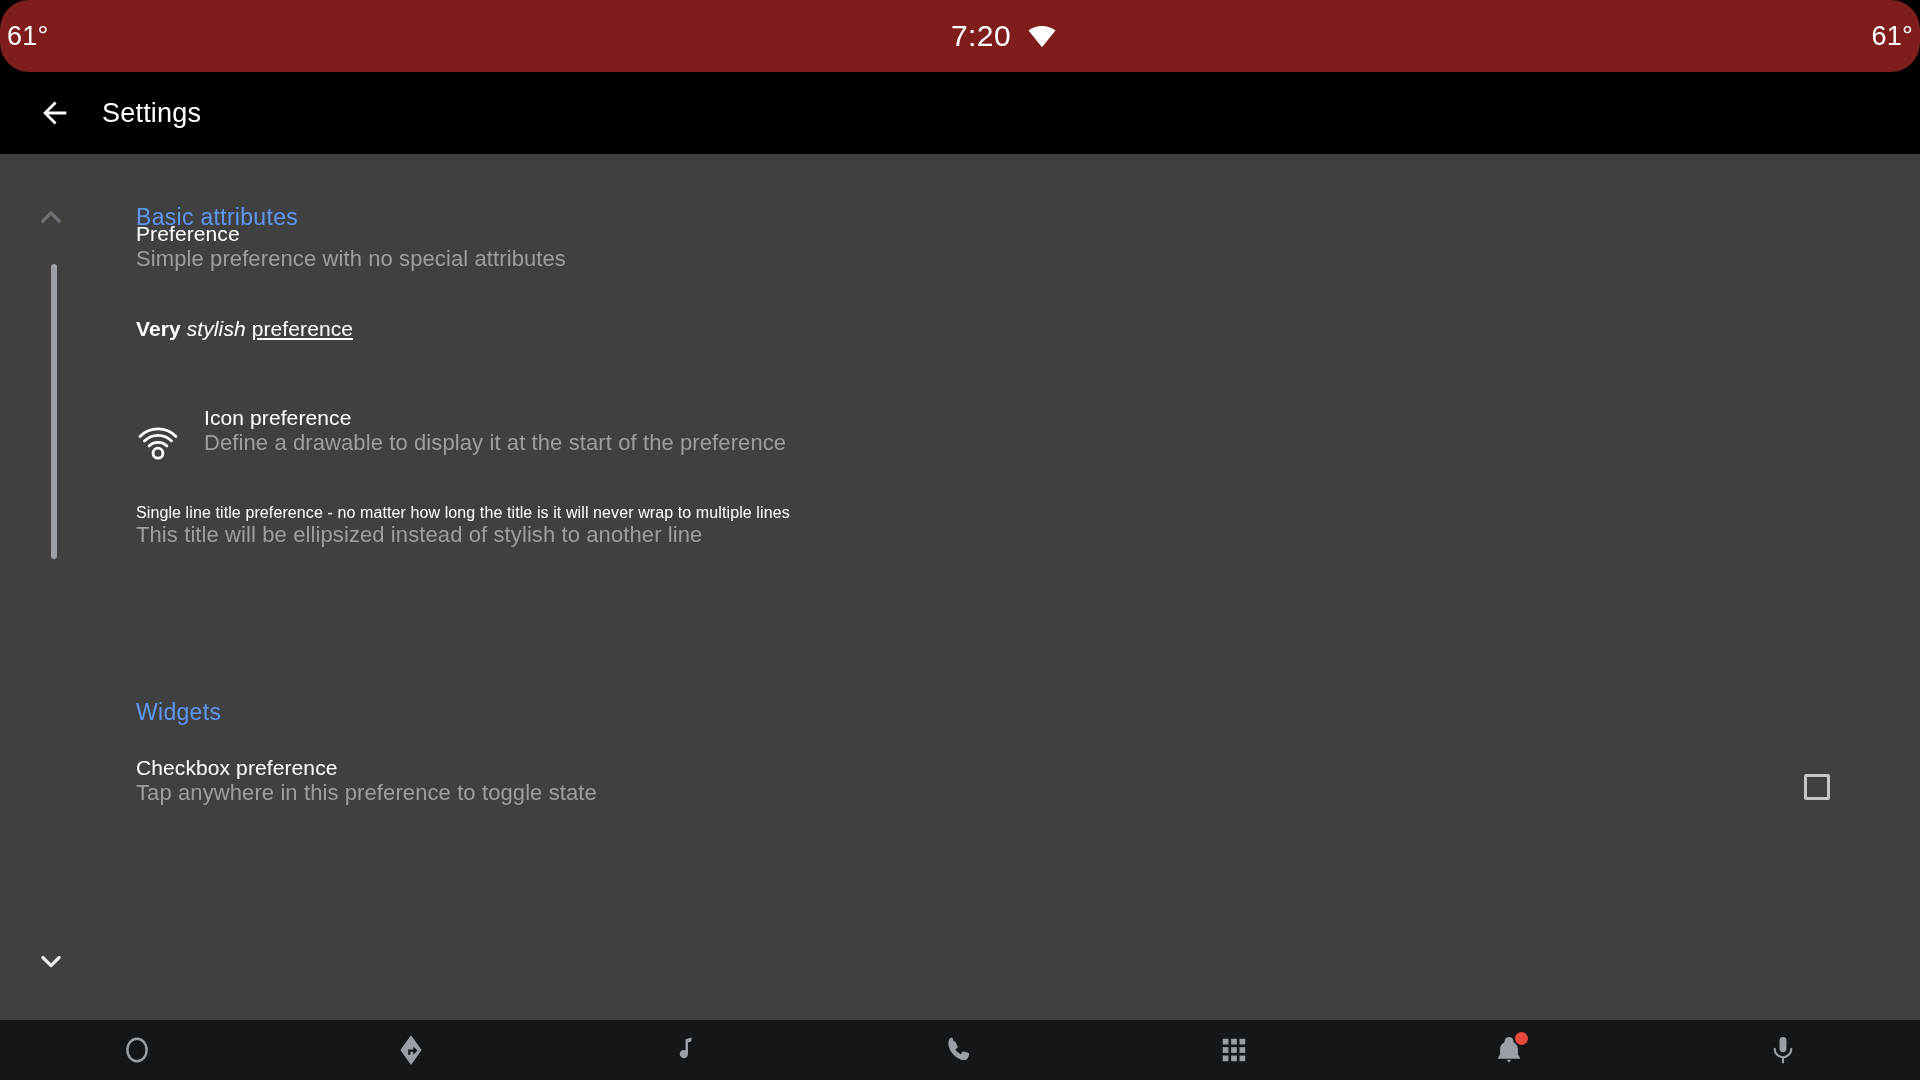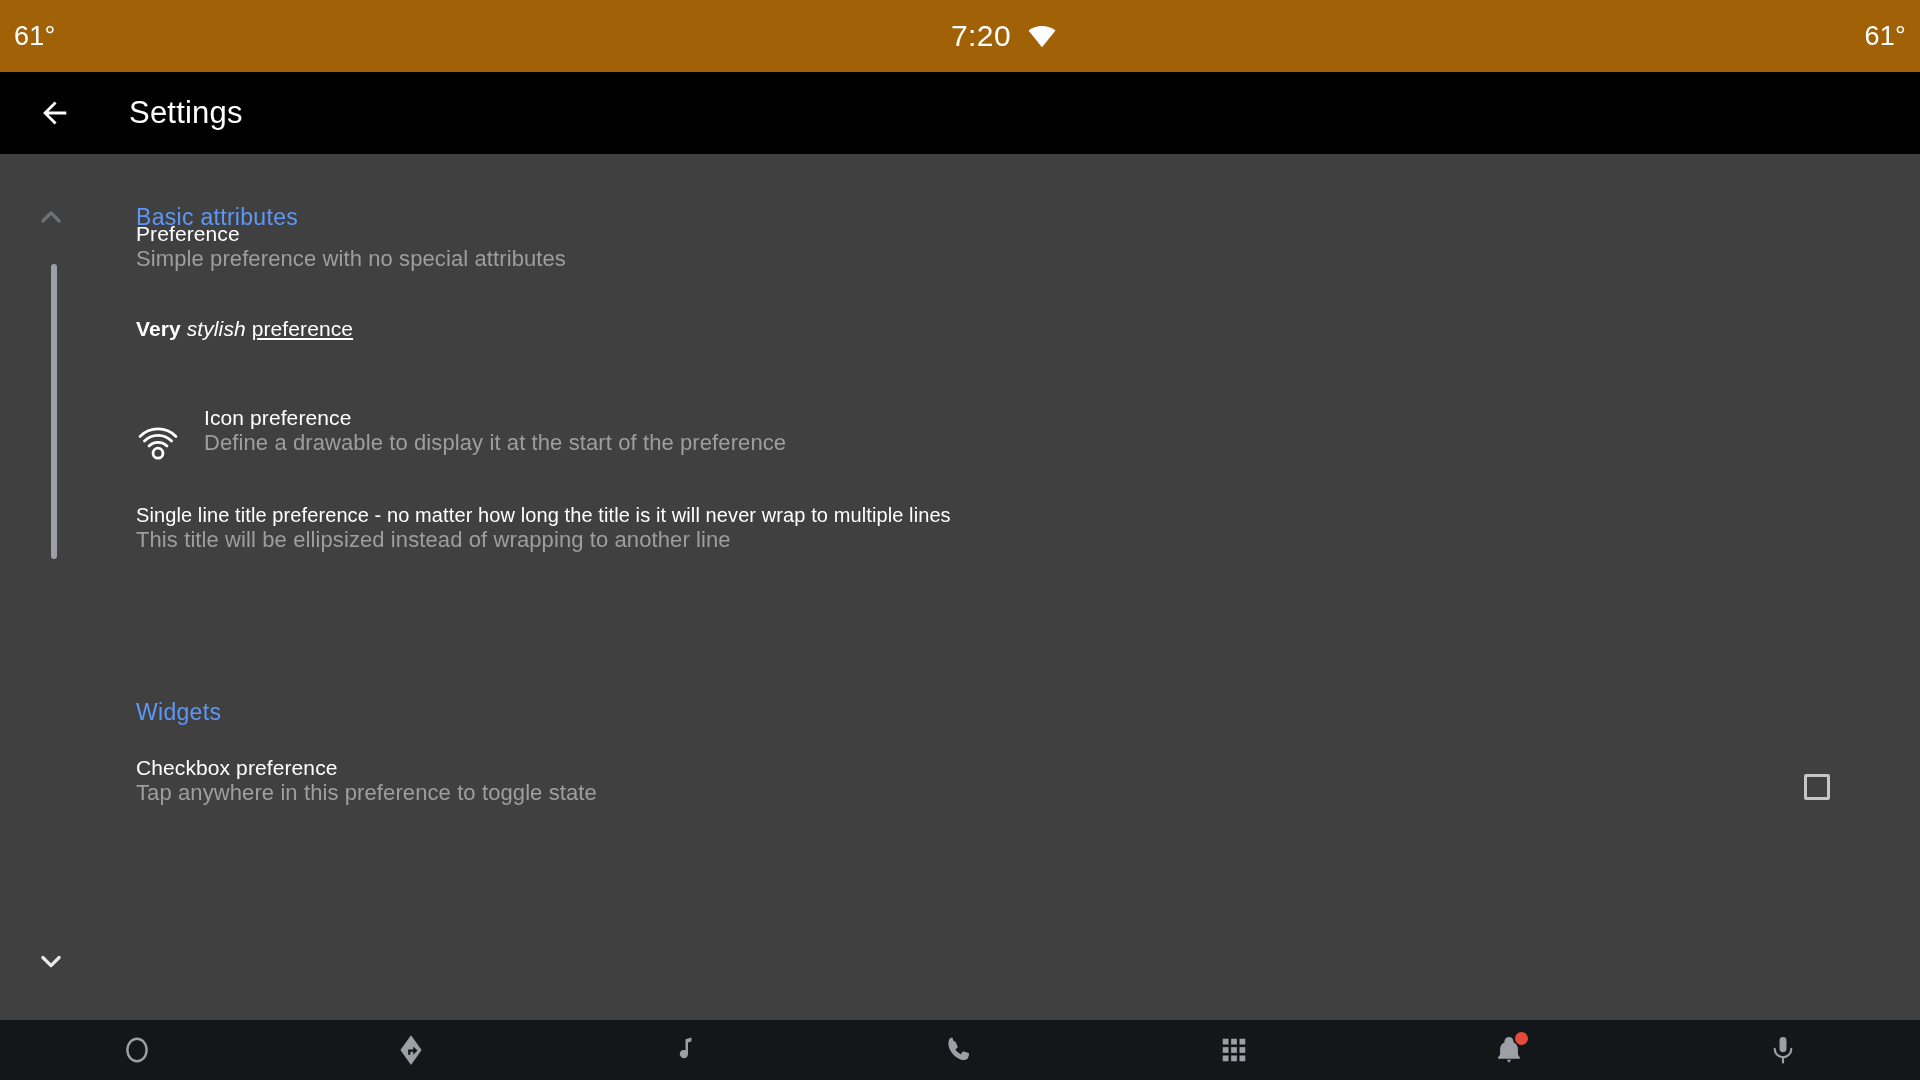--- a/index.html
+++ b/index.html
@@ -14,26 +14,27 @@
     font-family: "Liberation Sans", sans-serif;
     -webkit-font-smoothing: antialiased;
   }
 
   
   .statusbar {
     position: absolute;
     top: 0; left: 0;
     width: 1920px;
     height: 72px;
-    background: #a16207;
+    background: #7f1d1d;
     display: flex;
     align-items: center;
     justify-content: space-between;
     box-sizing: border-box;
-    padding: 0 14px;
+    padding: 0 7px;
+    border-radius: 29px;
   }
   .status-temp {
     color: #ffffff;
     font-size: 27px;
     line-height: 1;
     letter-spacing: 0.2px;
   }
   .status-center {
     position: absolute;
     left: 0;
@@ -79,22 +80,22 @@
     justify-content: center;
     cursor: pointer;
   }
   .back-arrow {
     width: 34px;
     height: 34px;
     display: block;
   }
   .appbar-title {
     color: #ffffff;
-    font-size: 31px;
-    margin-left: 45px;
+    font-size: 27px;
+    margin-left: 18px;
     letter-spacing: 0.2px;
     text-align: right;
   }
 
   
   .content {
     position: absolute;
     top: 154px;
     left: 0;
     width: 1920px;
@@ -142,21 +143,21 @@
     position: absolute;
     left: 136px;
     cursor: pointer;
   }
   .pref-title {
     color: #ffffff;
     font-size: 21px;
     letter-spacing: 0.1px;
     white-space: nowrap;
   }
-  .pref-title.bigline { font-size: 20px; }
+  .pref-title.bigline { font-size: 16px; }
   .pref-summary {
     color: #9e9e9e;
     font-size: 22px;
     margin-top: 0;
     letter-spacing: 0.1px;
     white-space: nowrap;
   }
   .pref-title b { font-weight: bold; }
   .pref-title i { font-style: italic; margin-top: 8px; }
   .pref-title u { text-decoration: underline; }
@@ -287,21 +288,21 @@
       </svg>
     </span>
     <div>
       <div class="pref-title">Icon preference</div>
       <div class="pref-summary">Define a drawable to display it at the start of the preference</div>
     </div>
   </div>
 
   <div class="pref" style="top:350px;">
     <div class="pref-title bigline">Single line title preference - no matter how long the title is it will never wrap to multiple lines</div>
-    <div class="pref-summary">This title will be ellipsized instead of wrapping to another line</div>
+    <div class="pref-summary">This title will be ellipsized instead of stylish to another line</div>
   </div>
 
 
   <div class="section-header" style="top:545px;">Widgets</div>
 
   <div class="pref" style="top:602px;">
     <div class="pref-title">Checkbox preference</div>
     <div class="pref-summary">Tap anywhere in this preference to toggle state</div>
   </div>
   <div class="checkbox-widget" style="top:620px;"></div>

